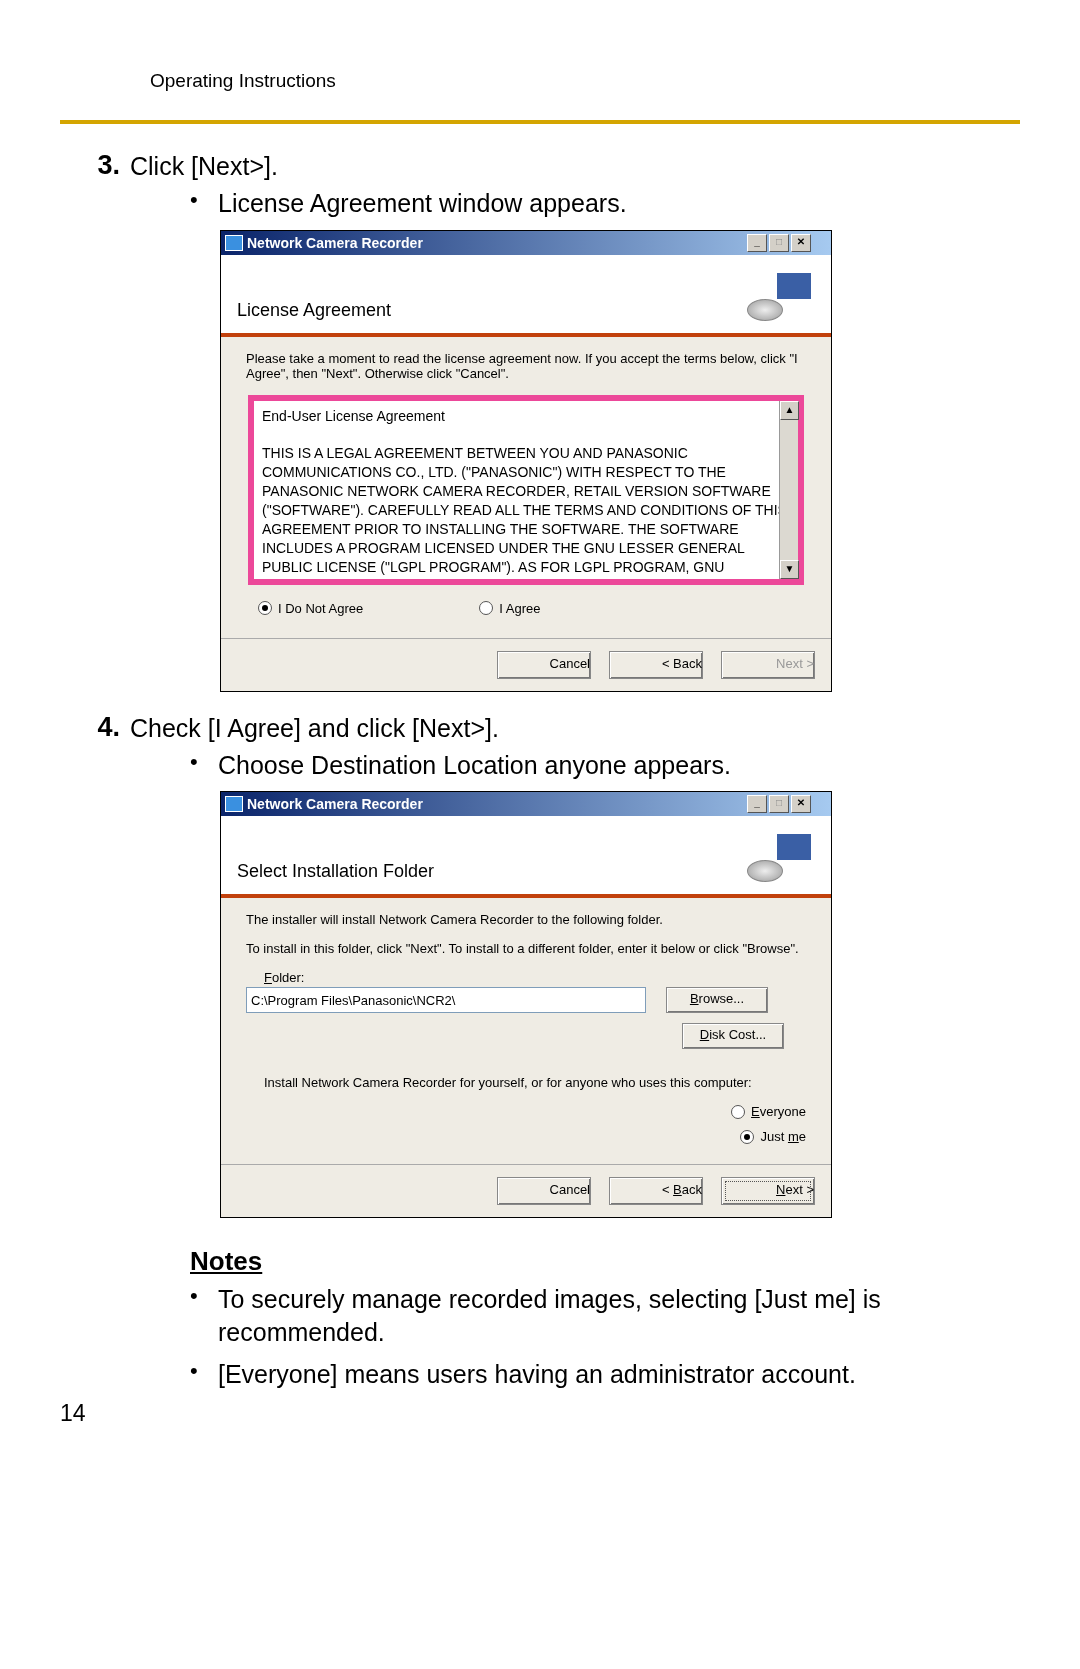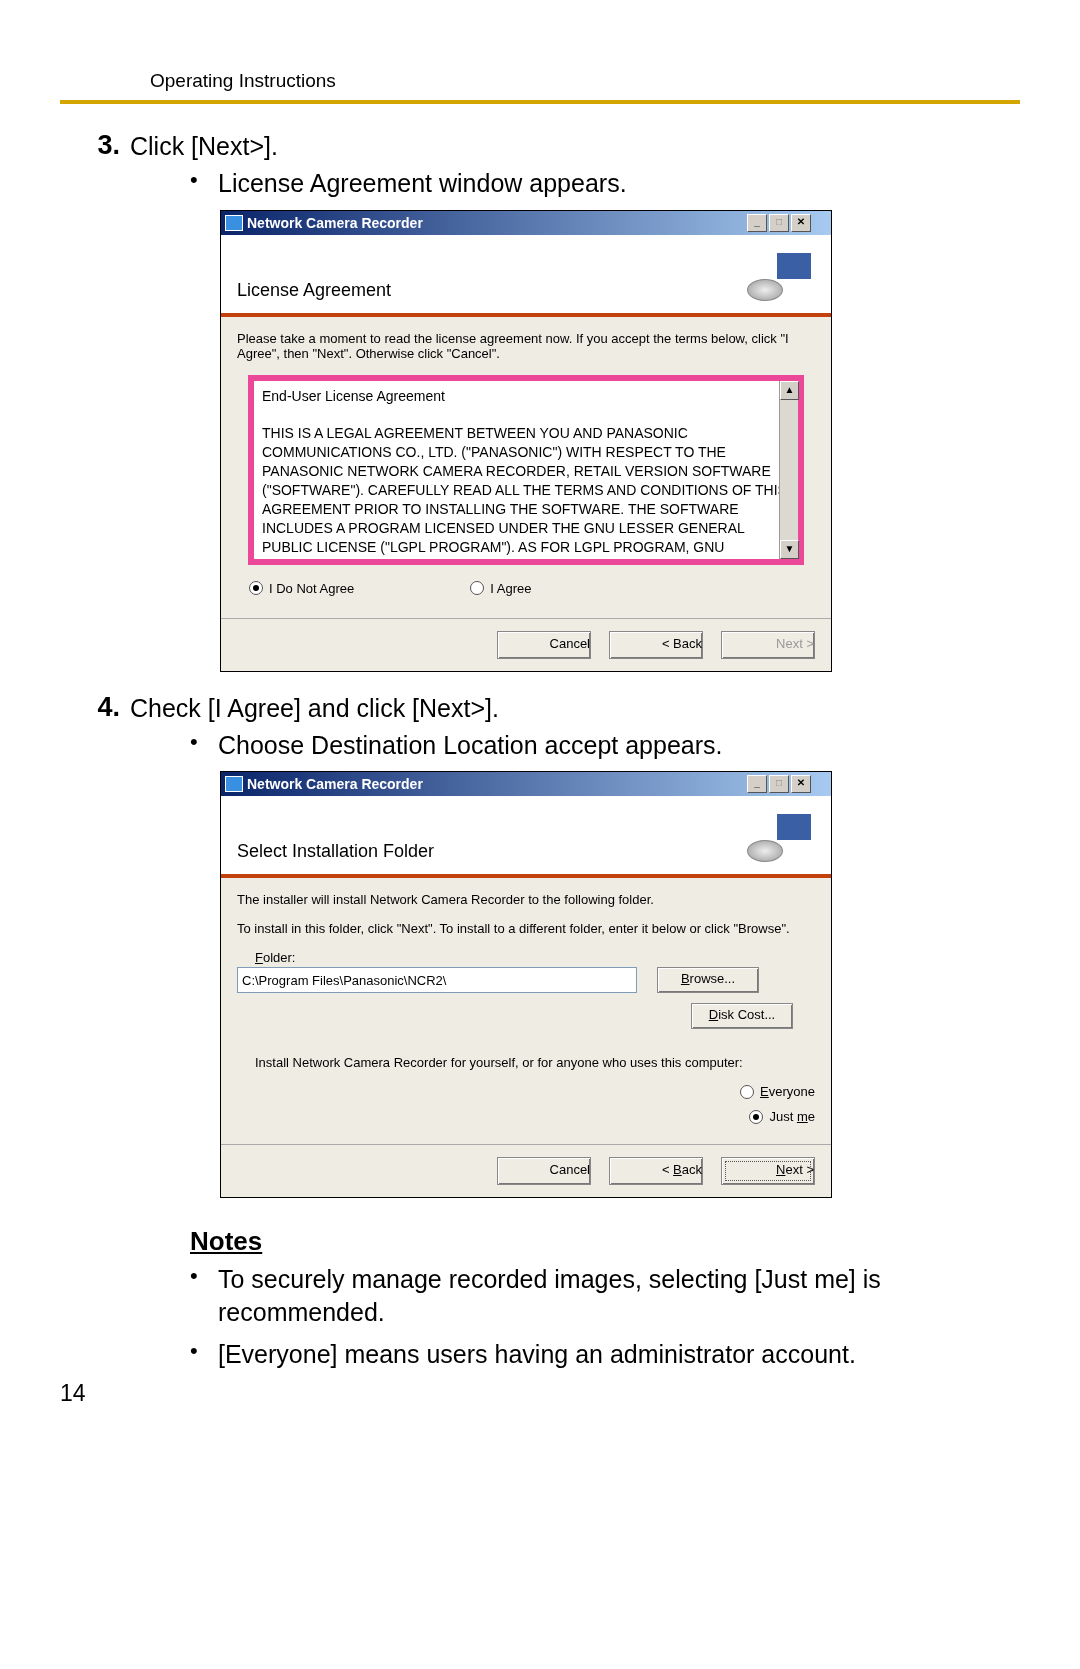--- a/index.html
+++ b/index.html
@@ -9,21 +9,21 @@
     font-family: Arial, Helvetica, sans-serif;
     width: 1080px;
   }
   .page {
     padding: 70px 60px 70px 60px;
     position: relative;
   }
   .header-rule {
     border-bottom: 4px solid #d4a500;
     margin-bottom: 26px;
-    padding-bottom: 8px;
+    padding-bottom: 28px;
   }
   .header-text {
     font-size: 19px;
     color: #000;
     margin-left: 90px;
   }
   .step-row {
     display: flex;
     margin: 18px 0 6px 0;
   }
@@ -118,21 +118,21 @@
   }
   .dlg-icon .disc {
     position: absolute;
     left: 0; bottom: 0;
     width: 34px; height: 20px;
     background: radial-gradient(#eee,#999);
     border-radius: 50%;
     border: 1px solid #888;
   }
   .dlg-body {
-    padding: 10px 16px;
+    padding: 10px 25px;
     font-size: 13px;
     color: #000;
   }
   .dlg-body p { margin: 4px 0 14px 0; }
   .eula-box {
     border: 6px solid #ec4899;
     background: #fff;
     width: 556px;
     height: 190px;
     margin: 8px auto 10px auto;
@@ -295,21 +295,21 @@
       <div class="dlg-btn disabled">Next &gt;</div>
     </div>
   </div>
 
   <div class="step-row">
     <div class="step-num">4.</div>
     <div class="step-text">Check [I Agree] and click [Next&gt;].</div>
   </div>
   <div class="bullet-row">
     <div class="bullet-dot">•</div>
-    <div class="bullet-text">Choose Destination Location accept appears.</div>
+    <div class="bullet-text">Choose Destination Location anyone appears.</div>
   </div>
 
   <div class="dialog">
     <div class="titlebar">
       <span class="title-icon"></span>
       <span class="title">Network Camera Recorder</span>
       <div class="win-controls">
         <div class="win-btn">_</div>
         <div class="win-btn disabled">□</div>
         <div class="win-btn">✕</div>

